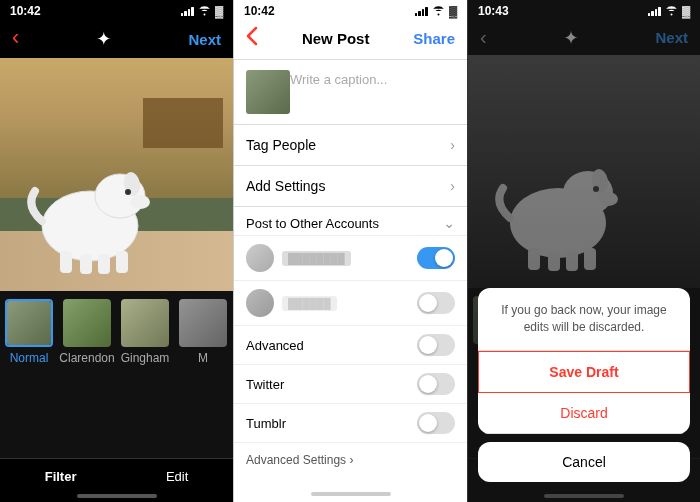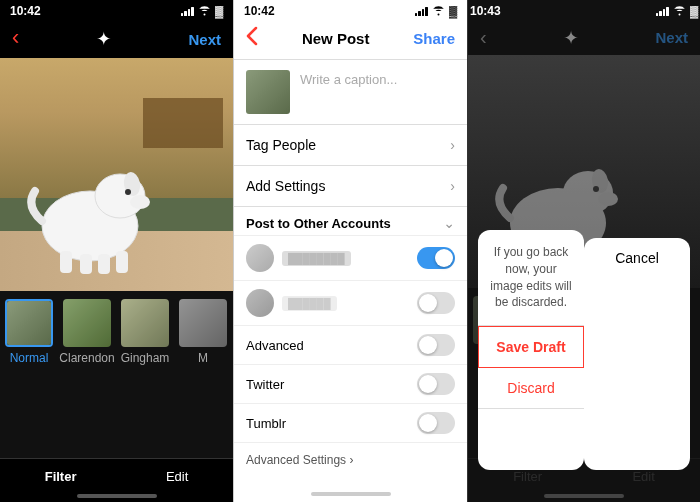--- a/index.html
+++ b/index.html
@@ -166,21 +166,20 @@
       align-items: center;
       padding: 4px 12px 8px;
       border-bottom: 0.5px solid #ddd;
     }
     .panel2 .nav-back { color: #000; font-size: 20px; }
     .panel2 .nav-title { font-size: 15px; font-weight: 600; color: #000; }
     .panel2 .nav-share { color: #3b82f6; font-size: 15px; font-weight: 600; }
     .caption-row {
       display: flex;
       padding: 10px 12px;
-      gap: 10px;
       border-bottom: 0.5px solid #ddd;
     }
     .caption-thumb {
       width: 44px;
       height: 44px;
       background: #eee;
       border-radius: 3px;
       overflow: hidden;
       flex-shrink: 0;
     }
@@ -202,21 +201,21 @@
       color: #000;
     }
     .menu-chevron {
       color: #999;
       font-size: 14px;
     }
     .section-header {
       padding: 8px 12px 4px;
       color: #000;
       font-size: 13px;
-      font-weight: 700;
+      font-weight: 400;
     }
     .toggle-row {
       display: flex;
       justify-content: space-between;
       align-items: center;
       padding: 8px 12px;
       border-bottom: 0.5px solid #eee;
     }
     .toggle-left {
       display: flex;
@@ -285,21 +284,21 @@
       display: flex;
       flex-direction: column;
       flex-shrink: 0;
       position: relative;
       border-left: 0.5px solid #333;
     }
     .panel3 .status-bar {
       display: flex;
       justify-content: space-between;
       align-items: center;
-      padding: 4px 2px;
+      padding: 4px 10px;
       color: #fff;
       font-size: 12px;
       font-weight: 600;
     }
     .panel3 .nav-bar {
       display: flex;
       justify-content: space-between;
       align-items: center;
       padding: 4px 12px 6px;
     }
@@ -316,25 +315,26 @@
     
     .panel3-dog {
       width: 100%;
       height: 100%;
       background: linear-gradient(to bottom, #3a3a3a 0%, #2a2a2a 50%, #1a1a1a 100%);
       position: relative;
     }
     
     .dialog-overlay {
       position: absolute;
-      bottom: 12px;
+      bottom: 0;
       left: 0;
       right: 0;
       height: 260px;
       display: flex;
+      flex-direction: column;
       justify-content: flex-end;
       padding: 0 10px 20px;
       z-index: 10;
     }
     .dialog-box {
       background: #fff;
       border-radius: 12px;
       overflow: hidden;
       width: 100%;
     }

